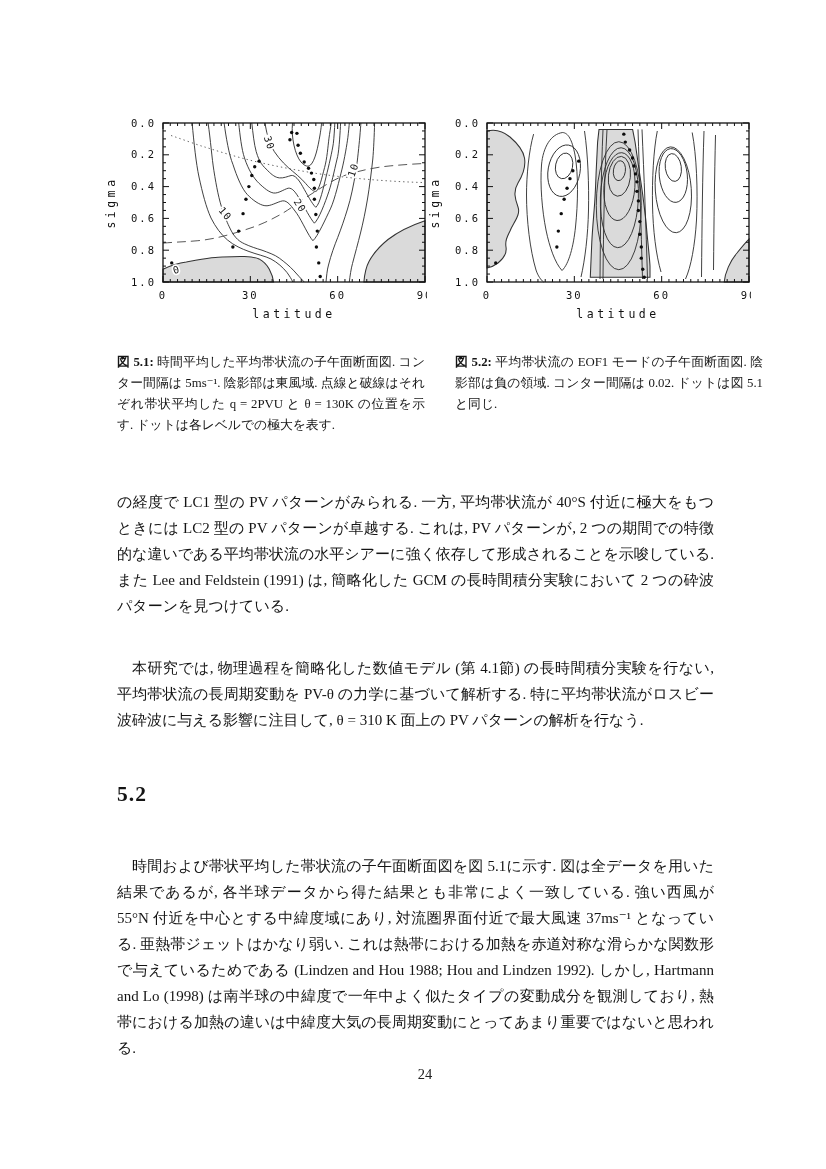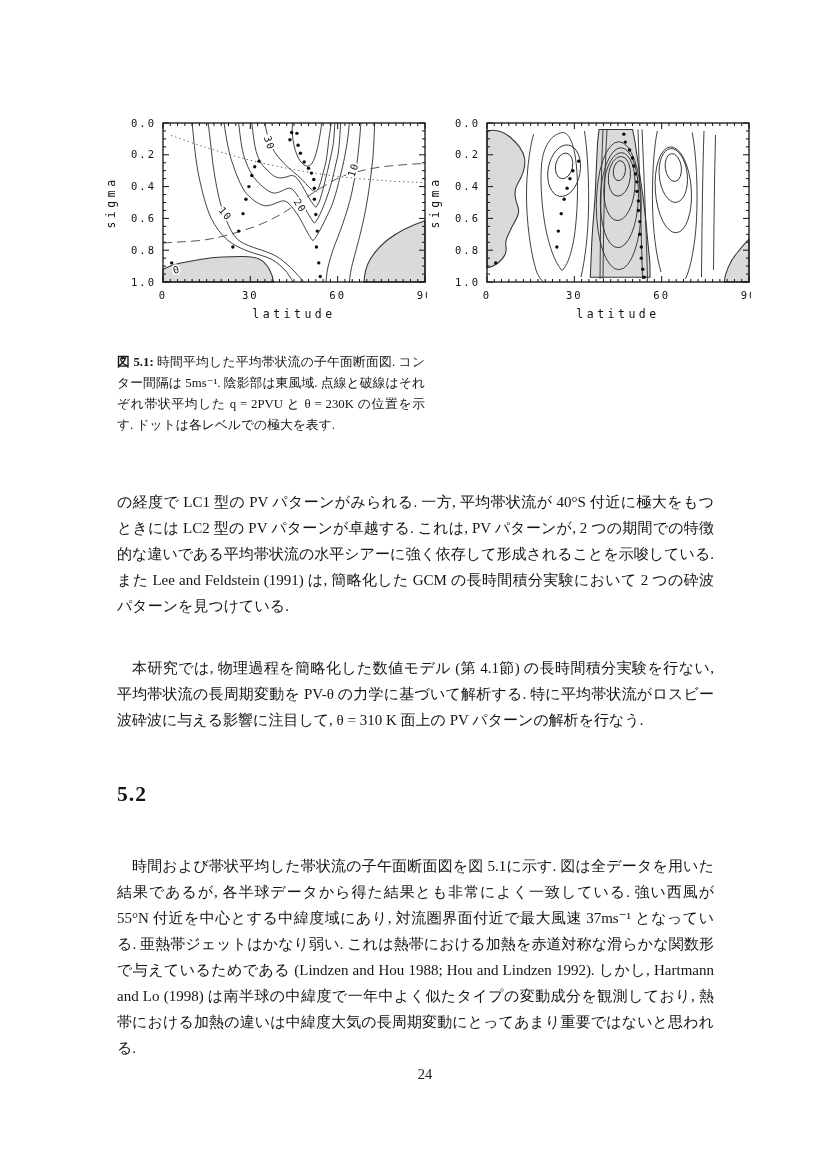--- a/index.html
+++ b/index.html
@@ -426,21 +426,25 @@
       <circle class="dot" cx="214.83333333333334" cy="106.58" r="1.7"></circle>
       <circle class="dot" cx="214.83333333333334" cy="119.3" r="1.7"></circle>
       <circle class="dot" cx="216.2888888888889" cy="132.02" r="1.7"></circle>
       <circle class="dot" cx="216.2888888888889" cy="143.15" r="1.7"></circle>
       <circle class="dot" cx="217.74444444444444" cy="154.28" r="1.7"></circle>
       <circle class="dot" cx="219.2" cy="162.23" r="1.7"></circle>
     </svg>
 
   <div id="caption1" class="caption">
     <span class="cap-label">図 5.1:</span>
-    <span>時間平均した平均帯状流の子午面断面図. コンター間隔は 5ms⁻¹. 陰影部は東風域. 点線と破線はそれぞれ帯状平均した q = 2PVU と θ = 230K の位置を示す. ドットは各レベルでの極大を表す.</span>
+    <span>時間平均した平均帯状流の子午面断面図. コンター間隔は 5ms⁻¹. 陰影部は東風域. 点線と破線はそれぞれ帯状平均した q = 2PVU と θ = 130K の位置を示す. ドットは各レベルでの極大を表す.</span>
+  </div>
+  <div id="caption2" class="caption">
+    <span class="cap-label">図 5.2:</span>
+    <span>平均帯状流の EOF1 モードの子午面断面図. 陰影部は負の領域. コンター間隔は 0.02. ドットは図 5.1 と同じ.</span>
   </div>
 
   <div class="content">
     <p>の経度で LC1 型の PV パターンがみられる. 一方, 平均帯状流が 40°S 付近に極大をもつときには LC2 型の PV パターンが卓越する. これは, PV パターンが, 2 つの期間での特徴的な違いである平均帯状流の水平シアーに強く依存して形成されることを示唆している. また Lee and Feldstein (1991) は, 簡略化した GCM の長時間積分実験において 2 つの砕波パターンを見つけている.</p>
     <p class="indent">本研究では, 物理過程を簡略化した数値モデル (第 4.1節) の長時間積分実験を行ない, 平均帯状流の長周期変動を PV-θ の力学に基づいて解析する. 特に平均帯状流がロスビー波砕波に与える影響に注目して, θ = 310 K 面上の PV パターンの解析を行なう.</p>
     <h2 class="section-heading">
       <span class="section-number">5.2</span>
     </h2>
     <p class="indent">時間および帯状平均した帯状流の子午面断面図を図 5.1に示す. 図は全データを用いた結果であるが, 各半球データから得た結果とも非常によく一致している. 強い西風が 55°N 付近を中心とする中緯度域にあり, 対流圏界面付近で最大風速 37ms⁻¹ となっている. 亜熱帯ジェットはかなり弱い. これは熱帯における加熱を赤道対称な滑らかな関数形で与えているためである (Lindzen and Hou 1988; Hou and Lindzen 1992). しかし, Hartmann and Lo (1998) は南半球の中緯度で一年中よく似たタイプの変動成分を観測しており, 熱帯における加熱の違いは中緯度大気の長周期変動にとってあまり重要ではないと思われる.</p>
   </div>

